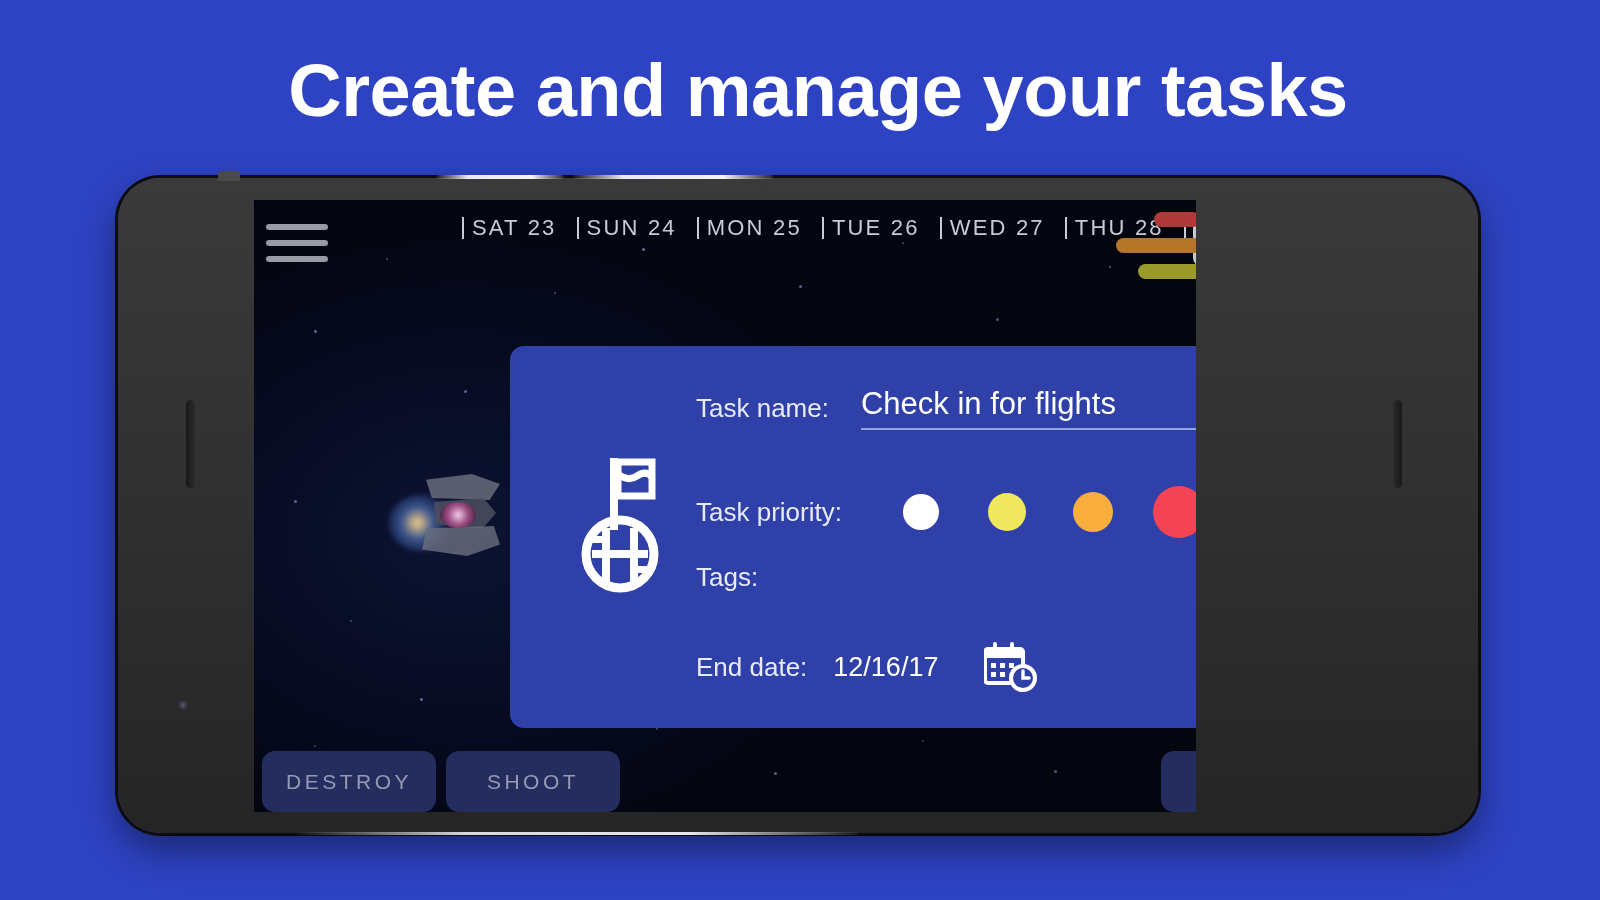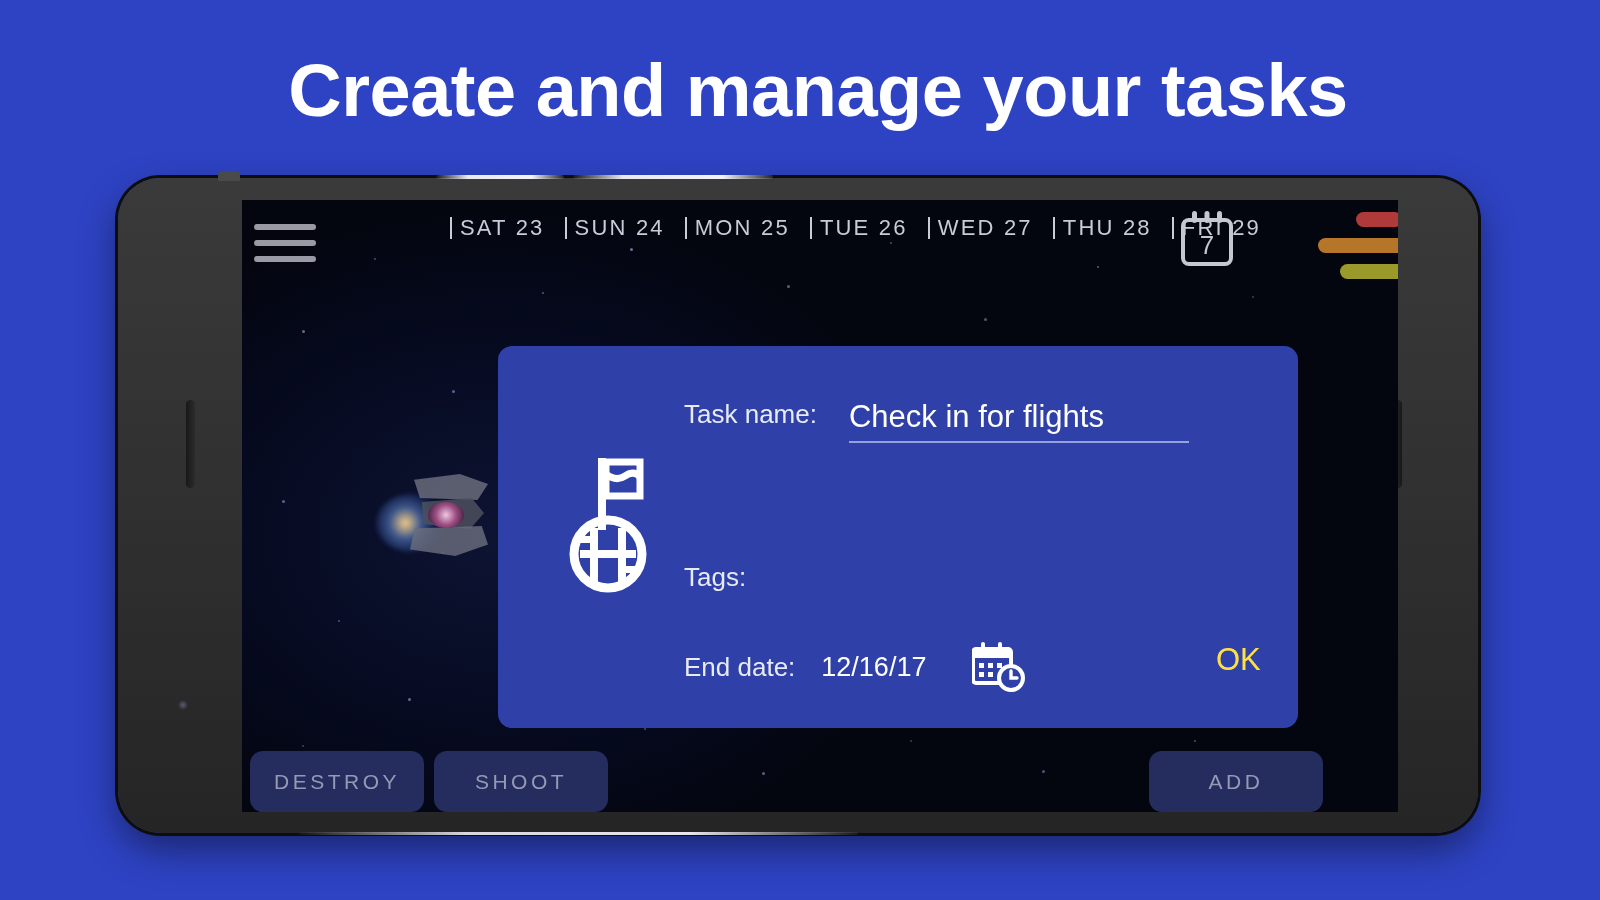--- a/index.html
+++ b/index.html
@@ -55,22 +55,22 @@
     border-radius:5px;
   }
   .mic-dot{
     position:absolute; left:60px; top:522px; width:10px; height:10px;
     border-radius:50%;
     background:radial-gradient(circle,#5b5b6a 0%,#2a2a31 70%);
   }
 
   
   .screen{
-    position:absolute; left:124px; top:22px;
-    width:1156px; height:612px;
+    position:absolute; left:136px; top:22px;
+    width:942px; height:612px;
     background:
       radial-gradient(ellipse 560px 420px at 22% 55%, #0d1433 0%, #070b22 42%, #03050f 78%),
       linear-gradient(160deg,#080e28 0%,#04061a 55%,#020309 100%);
     overflow:hidden;
   }
   
   .stars{ position:absolute; inset:0; pointer-events:none; }
   .st{ position:absolute; border-radius:50%; background:#aab8ff; }
 
   
@@ -139,21 +139,21 @@
   .planet-icon{ position:absolute; left:60px; top:108px; width:100px; height:140px; }
 
   .row{ position:absolute; display:flex; align-items:center; }
   .lbl{
     color:#e8ebf6; font-size:26px; font-weight:400;
     font-family:"Liberation Sans", sans-serif;
   }
   .row-name{ left:186px; top:40px; }
   .field{
     margin-left:32px; width:340px;
-    border-bottom:2px solid #94a2e0; padding-bottom:6px;margin-top:13px;
+    border-bottom:2px solid #94a2e0; padding-bottom:6px;
   }
   .field-val{
     color:#ffffff; font-size:31px; font-weight:400;
     font-family:"Liberation Sans", sans-serif;
   }
   .row-priority{ left:186px; top:140px; }
   .dots{ display:flex; align-items:center; margin-left:36px; }
   .dot{ border-radius:50%; }
   .dot-wrap{ width:86px; display:flex; justify-content:center; align-items:center; }
   .row-tags{ left:186px; top:216px; }
@@ -292,20 +292,37 @@
         </svg>
       </div>
 
       <div class="row row-name">
         <div class="lbl">Task name:</div>
         <div class="field">
           <span class="field-val" placeholder="Task name">Check in for flights</span>
         </div>
       </div>
 
+      <div class="row row-priority">
+        <div class="lbl">Task priority:</div>
+        <div class="dots">
+          <div class="dot-wrap">
+              <span class="dot" style="width:36px;height:36px;background:#FFFFFF;"></span>
+            </div>
+          <div class="dot-wrap">
+              <span class="dot" style="width:38px;height:38px;background:#EFE75E;"></span>
+            </div>
+          <div class="dot-wrap">
+              <span class="dot" style="width:40px;height:40px;background:#F9AE3D;"></span>
+            </div>
+          <div class="dot-wrap">
+              <span class="dot" style="width:52px;height:52px;background:#F44455;"></span>
+            </div>
+        </div>
+      </div>
 
       <div class="row row-tags">
         <div class="lbl">Tags:</div>
       </div>
 
       <div class="row row-date">
         <div class="lbl">End date:</div>
         <div class="date-val">12/16/17</div>
         <div class="cal-clock">
           <svg width="54" height="50" viewBox="0 0 54 50">

